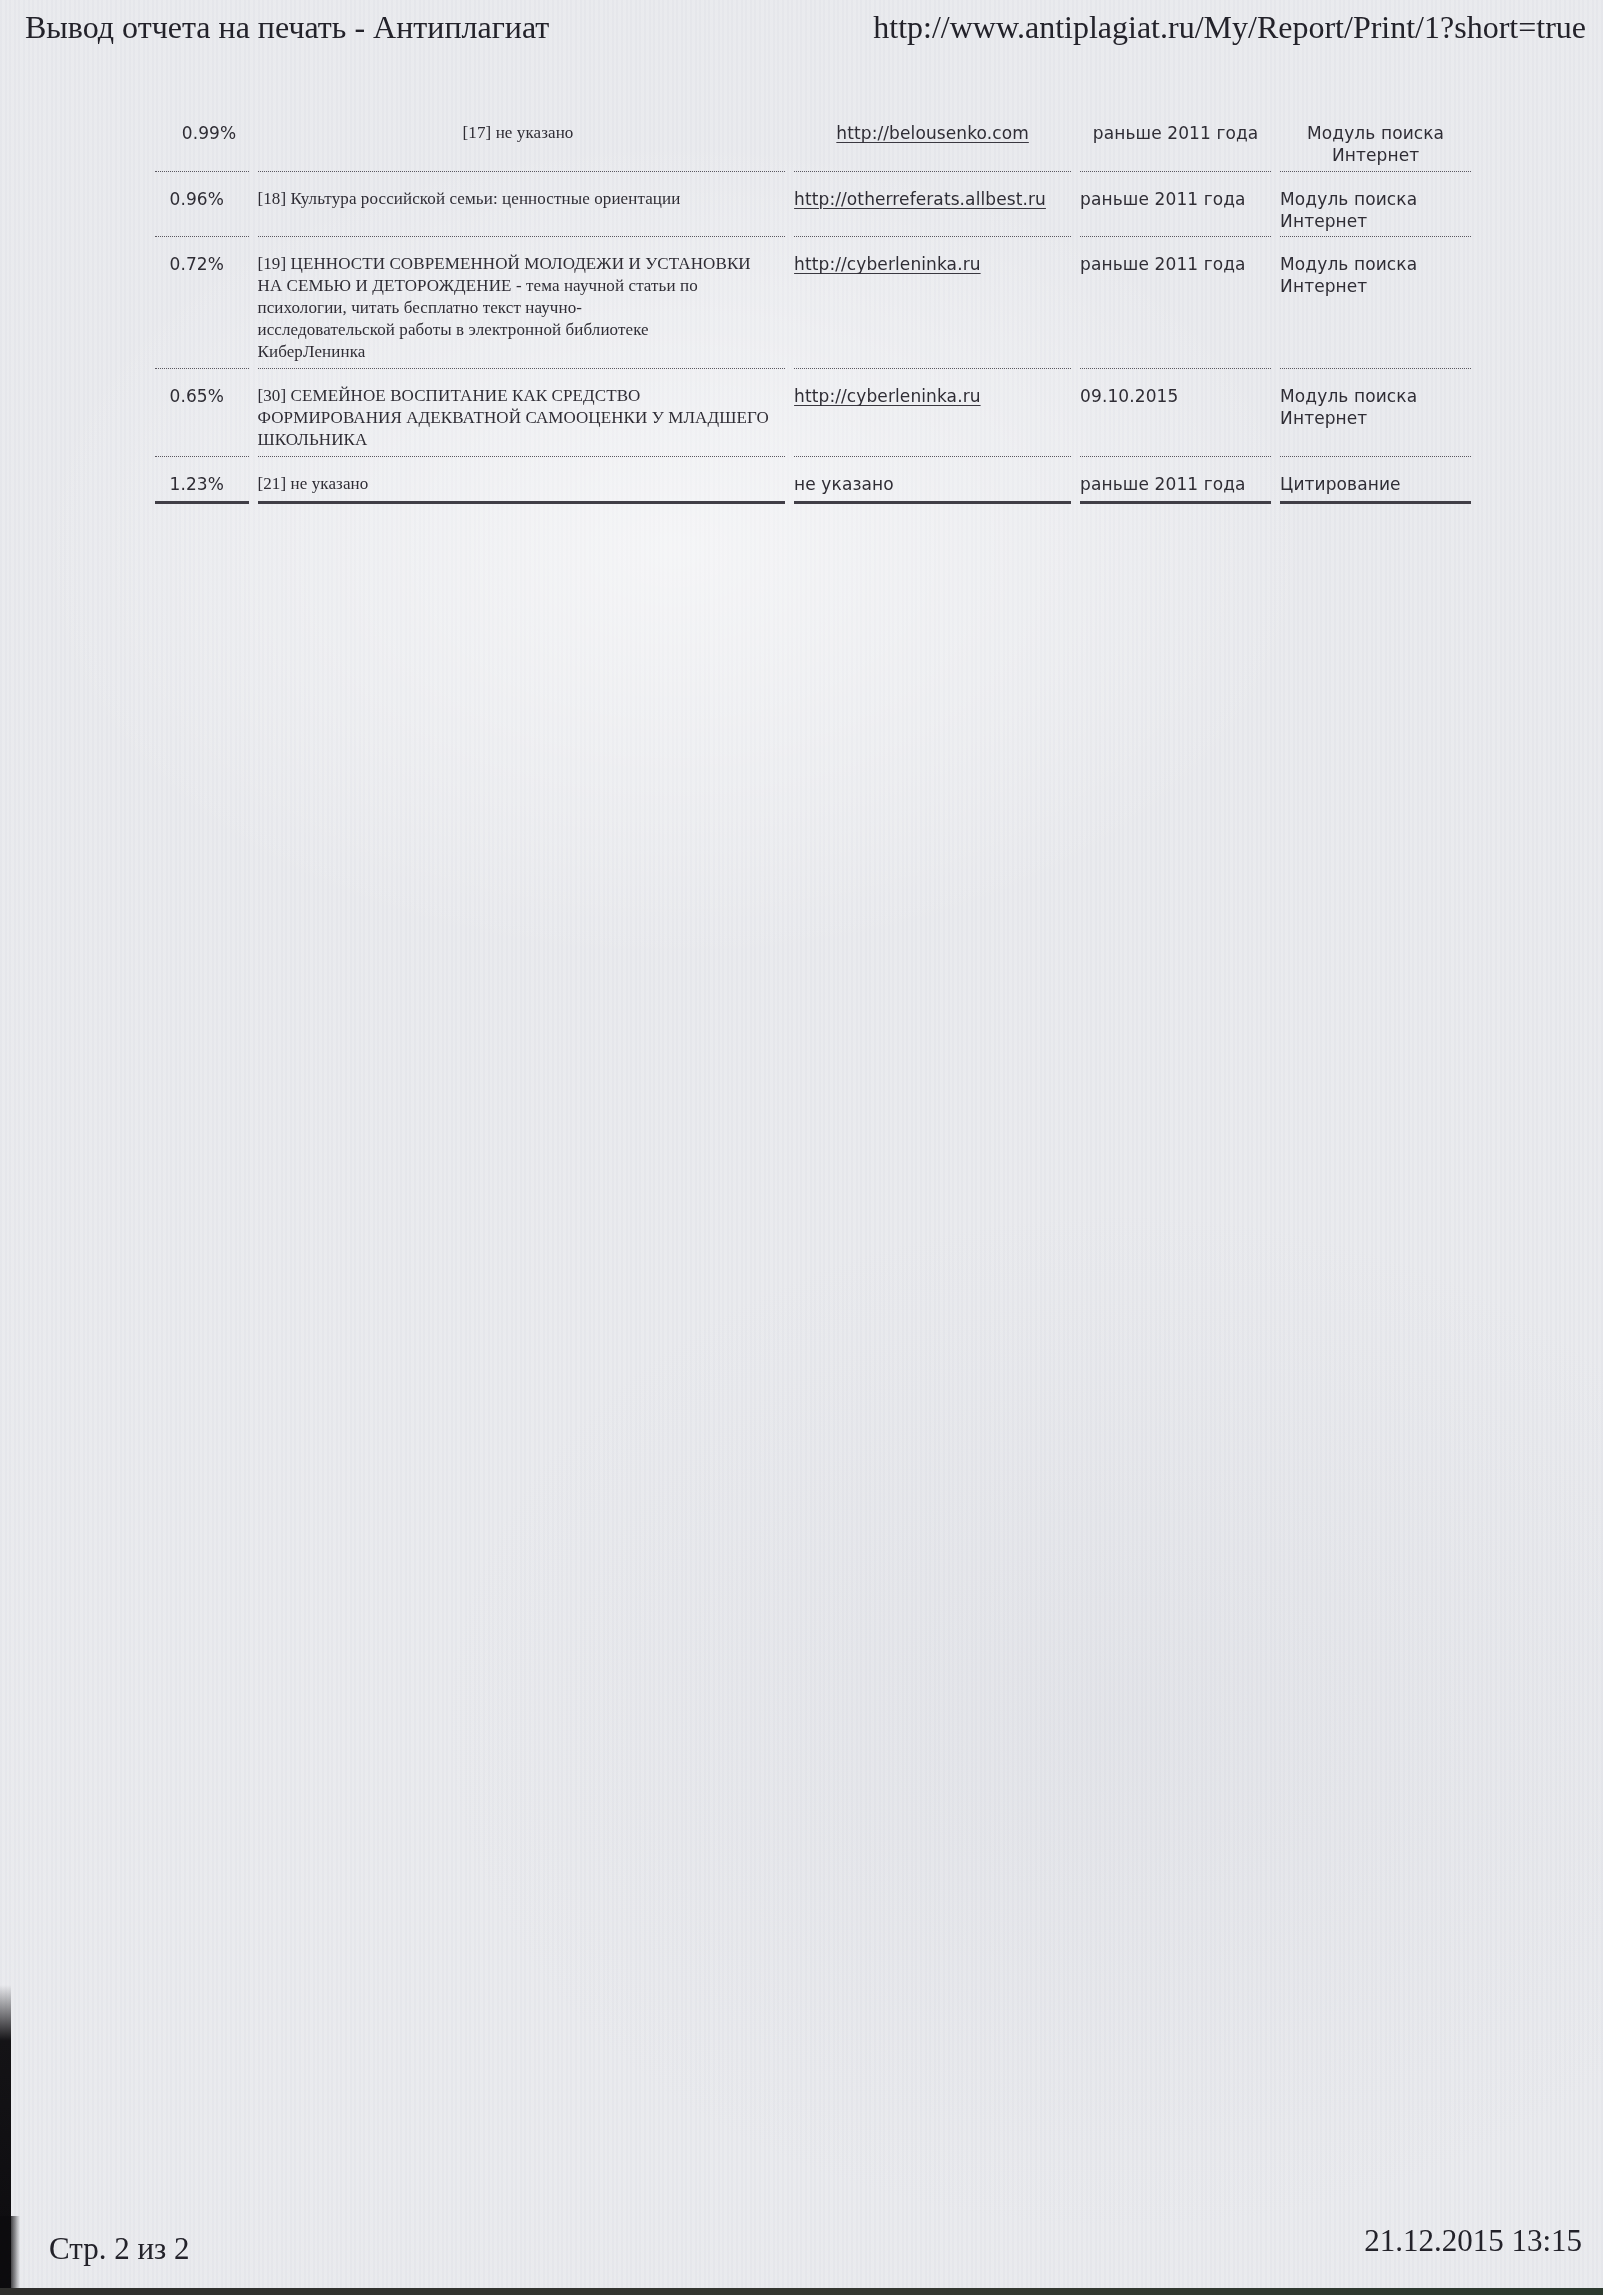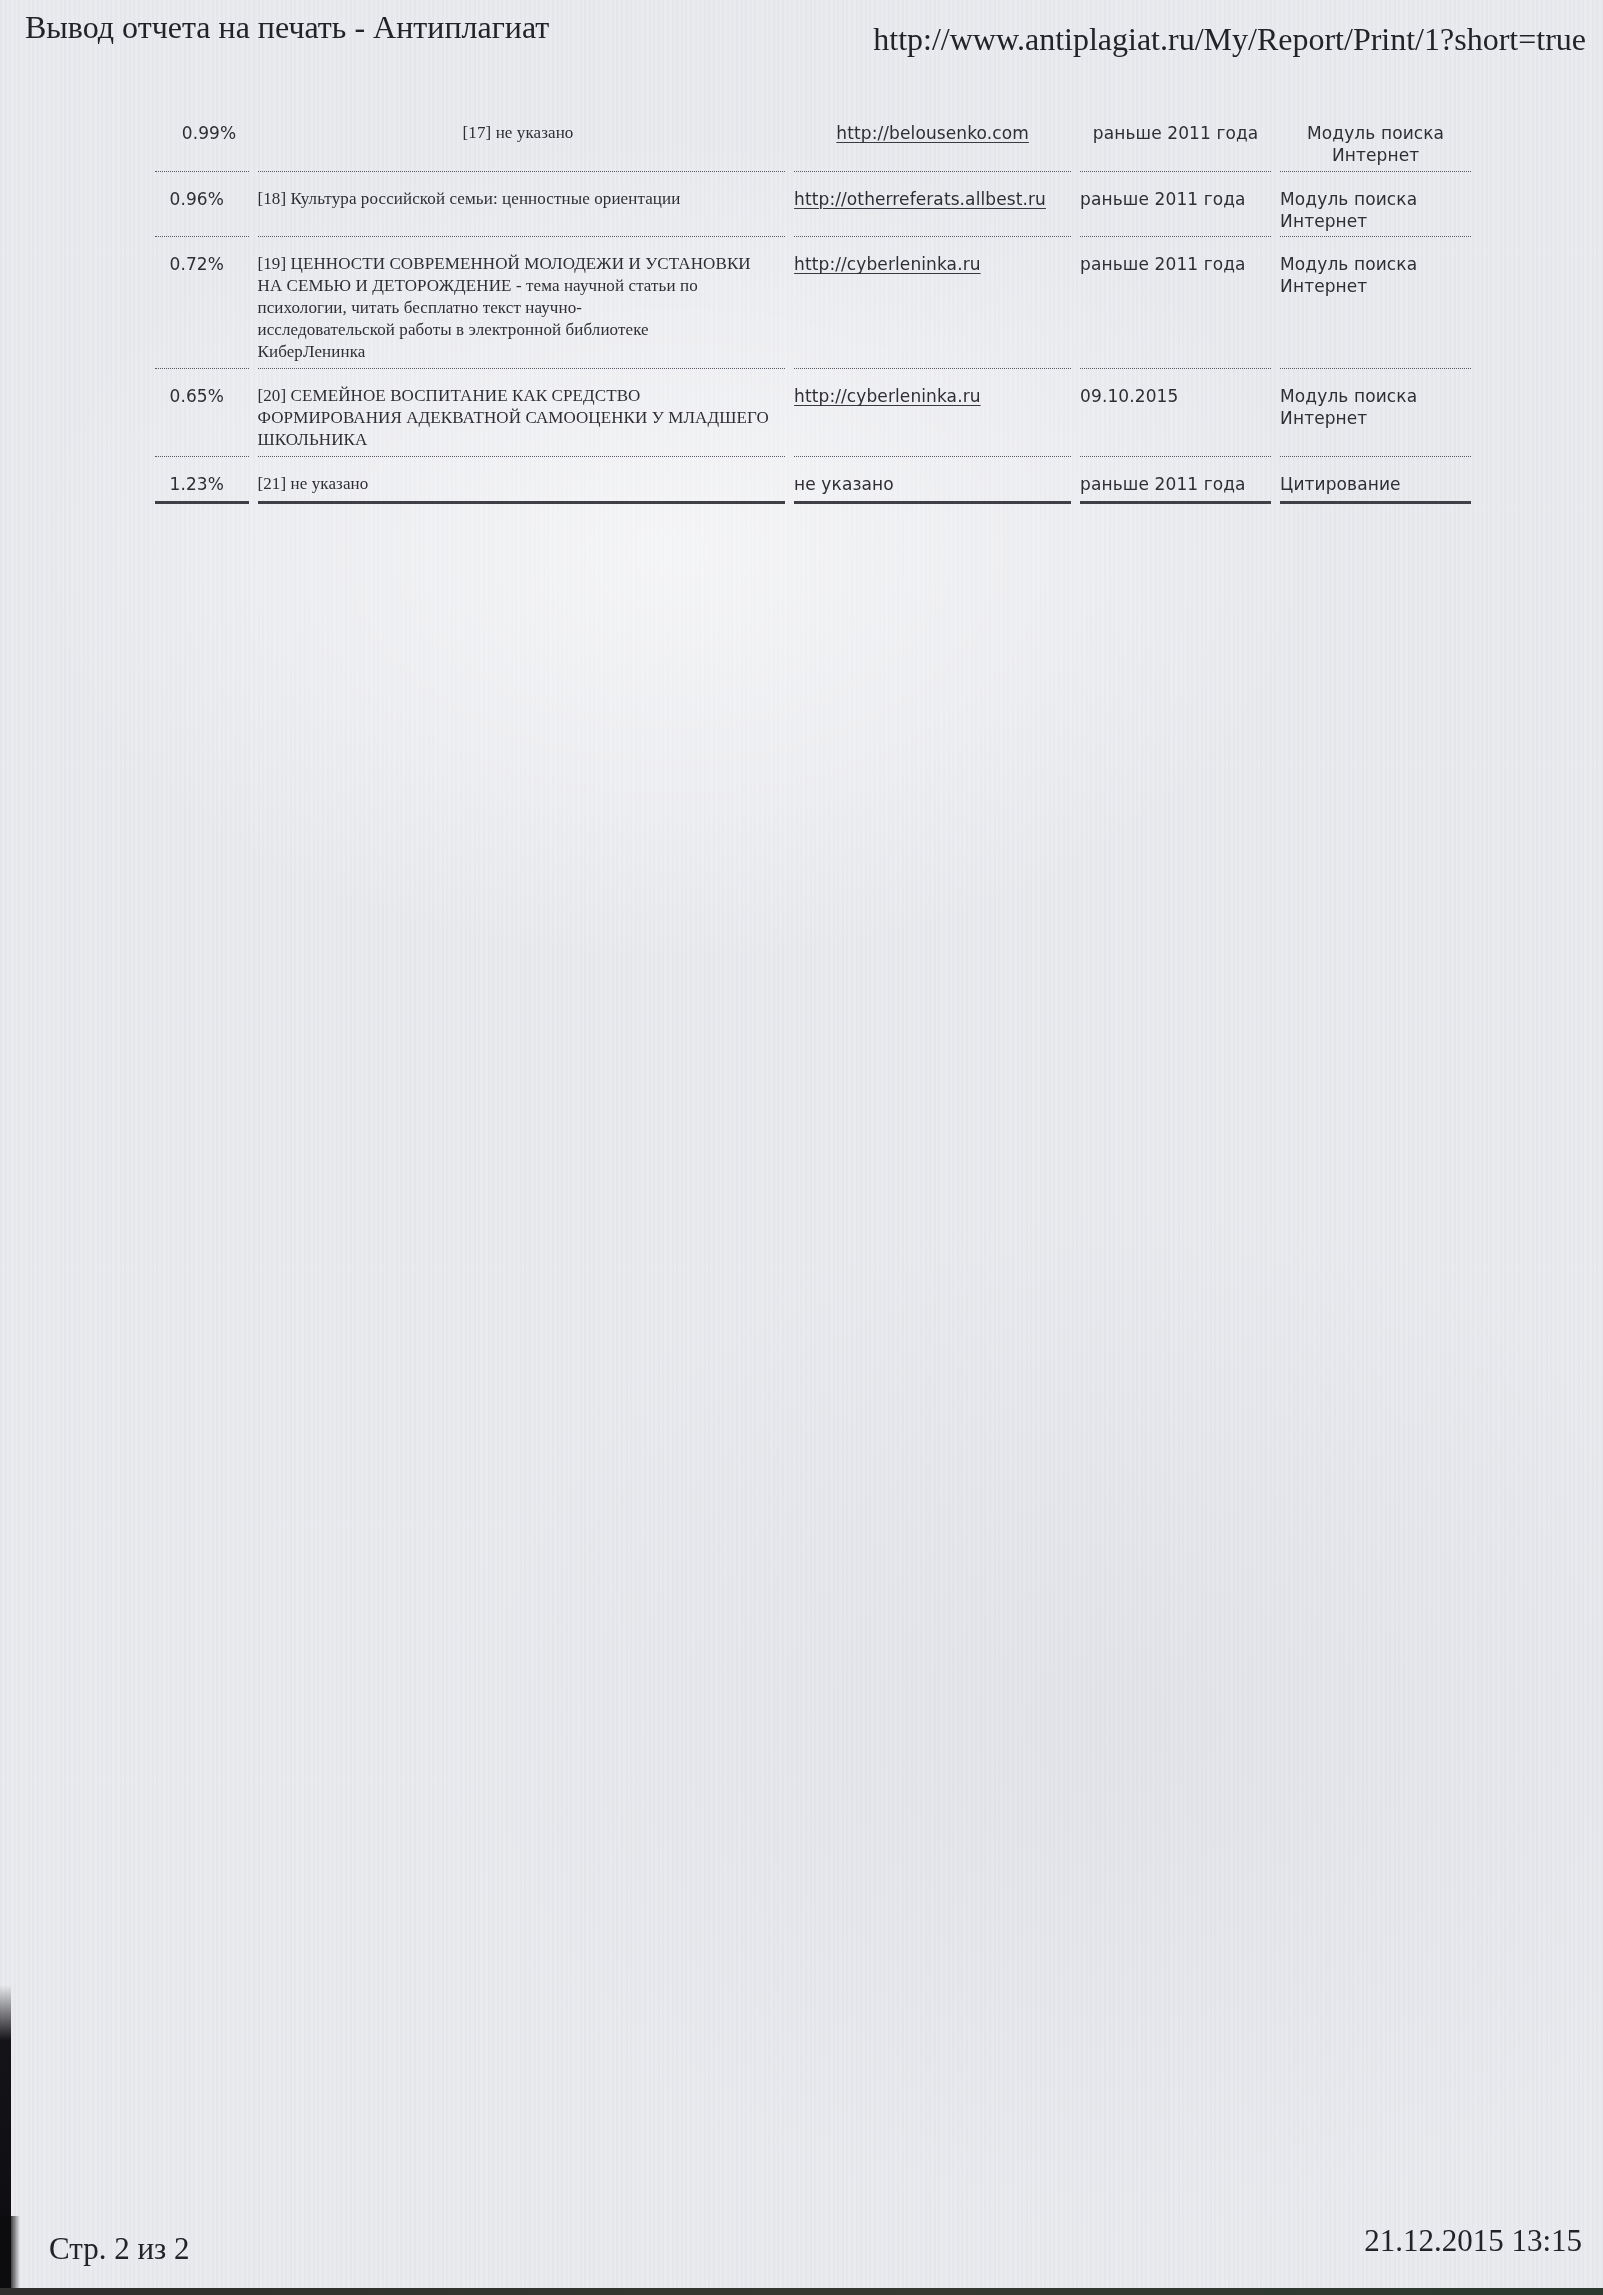--- a/index.html
+++ b/index.html
@@ -25,21 +25,21 @@
   }
 
   
   .chrome {
     position: absolute;
     font-family: "Liberation Serif", "DejaVu Serif", serif;
     color: #23222a;
     white-space: nowrap;
   }
   .hdr-title   { left: 25px;  top: 9.2px; font-size: 32px; }
-  .hdr-url     { right: 17px; top: 9.2px; font-size: 32px; margin-top: 12px; }
+  .hdr-url     { right: 17px; top: 9.2px; font-size: 32px; }
   .ftr-page    { left: 49px;  top: 2231px; font-size: 31px; }
   .ftr-time    { right: 21px; top: 2223px; font-size: 31px; }
 
   
   table.sources {
     position: absolute;
     left: 146px;
     top: 117px;
     border-collapse: separate;
     border-spacing: 9.2px 0;
@@ -121,21 +121,21 @@
 психологии, читать бесплатно текст научно-
 исследовательской работы в электронной библиотеке
 КиберЛенинка</td>
     <td class="c-link"><span class="url">http://cyberleninka.ru</span></td>
     <td class="c-date">раньше 2011 года</td>
     <td class="c-module">Модуль поиска
 Интернет</td>
   </tr>
         <tr>
     <td class="c-share">0.65%</td>
-    <td class="c-source">[20] СЕМЕЙНОЕ ВОСПИТАНИЕ КАК СРЕДСТВО
+    <td class="c-source">[30] СЕМЕЙНОЕ ВОСПИТАНИЕ КАК СРЕДСТВО
 ФОРМИРОВАНИЯ АДЕКВАТНОЙ САМООЦЕНКИ У МЛАДШЕГО
 ШКОЛЬНИКА</td>
     <td class="c-link"><span class="url">http://cyberleninka.ru</span></td>
     <td class="c-date">09.10.2015</td>
     <td class="c-module">Модуль поиска
 Интернет</td>
   </tr>
         <tr>
     <td class="c-share">1.23%</td>
     <td class="c-source">[21] не указано</td>

